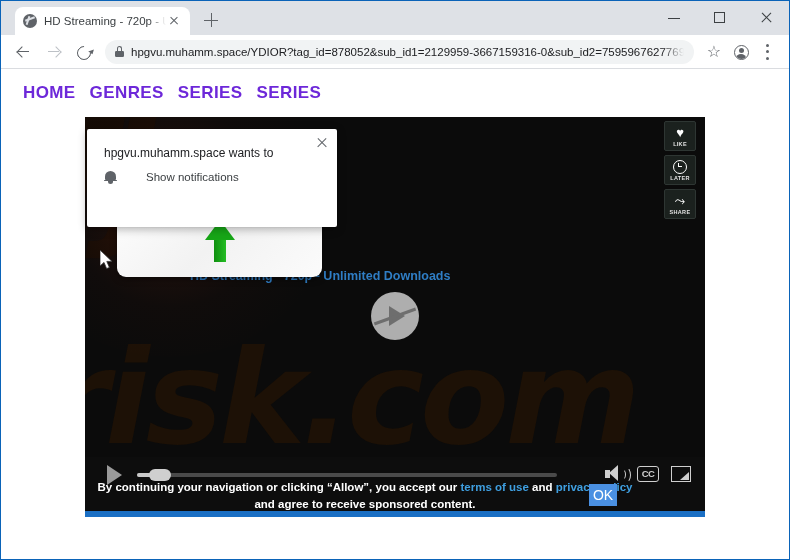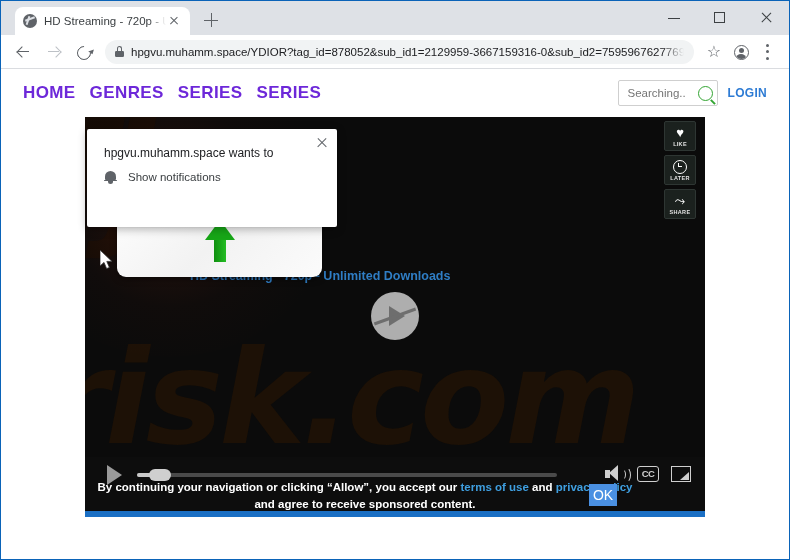--- a/index.html
+++ b/index.html
@@ -341,21 +341,21 @@
   }
   .notif-x:before,.notif-x:after{
     content:"";position:absolute;left:1px;top:6px;width:12px;height:1.3px;background:#5f6368;
   }
   .notif-x:before{transform:rotate(45deg);}
   .notif-x:after{transform:rotate(-45deg);}
   .notif-title{
     position:absolute;left:17px;top:17px;font-size:12px;color:#202124;
   }
   .notif-row{
-    position:absolute;left:17px;top:41px;display:flex;align-items:center;gap:11px;
+    position:absolute;left:17px;top:41px;display:flex;align-items:center;gap:29px;
   }
   .bell{
     width:13px;height:14px;position:relative;flex:0 0 auto;
   }
   .bell:before{
     content:"";position:absolute;left:1px;top:1px;width:11px;height:9px;
     background:#5f6368;border-radius:5.5px 5.5px 1px 1px;
   }
   .bell:after{
     content:"";position:absolute;left:4.3px;top:11px;width:4.4px;height:2.6px;
@@ -419,27 +419,20 @@
   </div>
 
   <div class="page">
 
     <div class="site-nav">
       <div class="nav-links">
         <span class="nav-link">HOME</span>
         <span class="nav-link">GENRES</span>
         <span class="nav-link">SERIES</span>
         <span class="nav-link">SERIES</span>
-      </div>
-      <div class="nav-right">
-        <div class="searchbox">
-          <input type="text" placeholder="Searching.." style="">
-          <span class="mag"></span>
-        </div>
-        <span class="login">LOGIN</span>
       </div>
     </div>
 
     <div class="player-wrap">
       <div class="player">
 
         <div class="wm wm1">fjr</div>
         <div class="wm wm2">risk.com</div>
         <div class="glow"></div>
 

